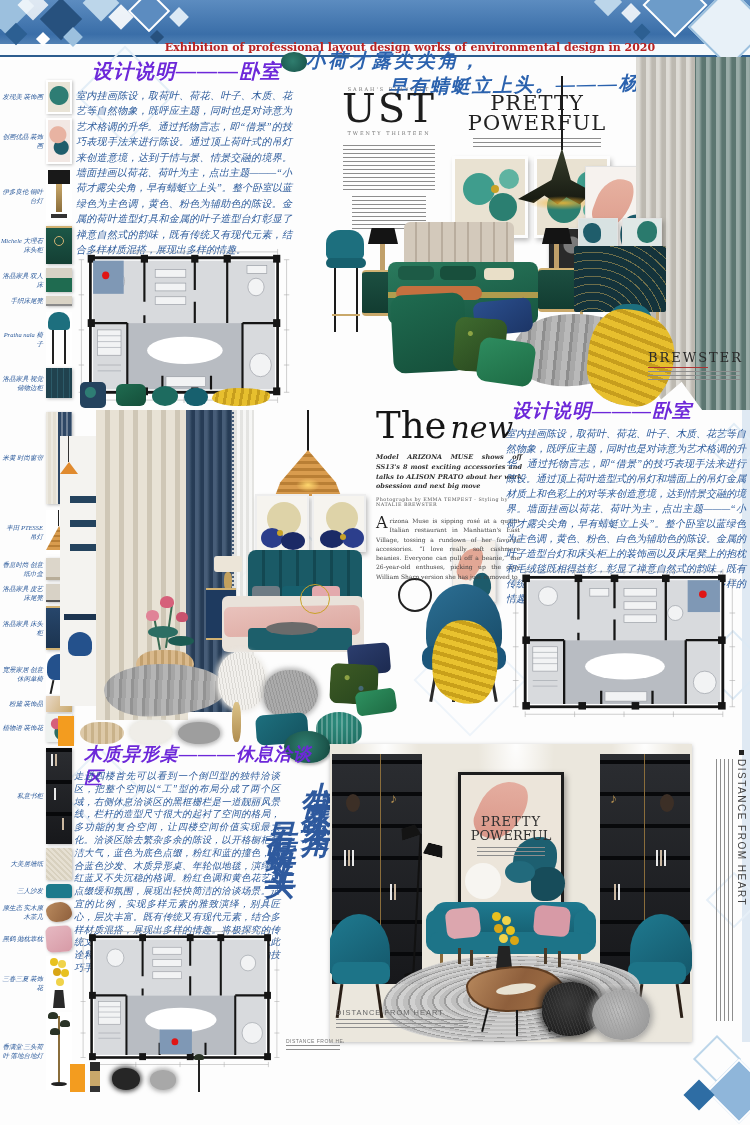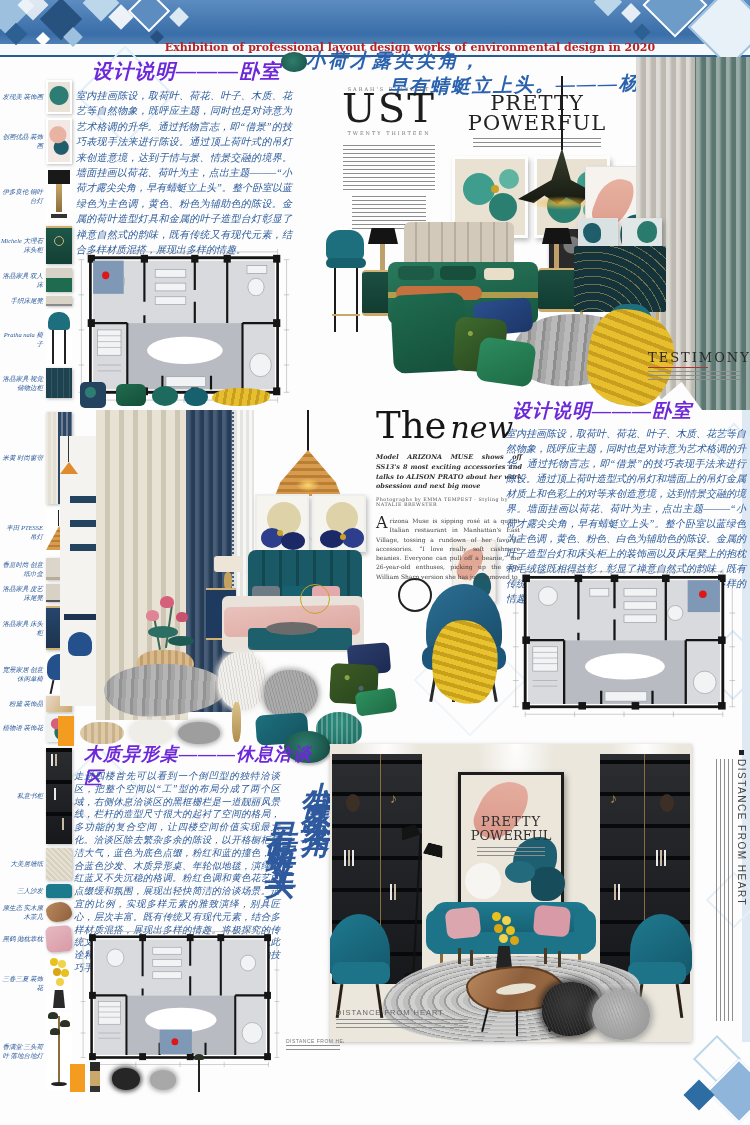--- a/index.html
+++ b/index.html
@@ -148,21 +148,21 @@
 
   <div class="frame" style="left:585px;top:166px;width:72px;height:98px;background:#f6f2ee">
     <div class="abs" style="left:10px;top:10px;width:34px;height:52px;background:linear-gradient(160deg,#e8b3a2,#dd9d8d);border-radius:70% 30% 60% 40%/60% 40% 70% 30%;transform:rotate(20deg)"></div>
     <div class="abs" style="left:34px;top:48px;width:30px;height:40px;background:#1d5b6b;border-radius:60% 40% 55% 45%;transform:rotate(-12deg)"></div>
   </div>
   <div class="frame" style="left:548px;top:228px;width:48px;height:42px;background:radial-gradient(circle at 50% 40%,#7a7a7a 0 8px,#2a2a2a 9px)"></div>
 
   <div class="abs" style="left:636px;top:57px;width:114px;height:353px;background:repeating-linear-gradient(90deg,rgba(255,255,255,.35) 0 3px,rgba(0,0,0,.08) 6px 10px),linear-gradient(90deg,#cdc9c0 0 52%,#64807a 52% 100%);clip-path:polygon(0 0,100% 0,100% 100%,58% 100%,40% 92%,22% 97%,0 86%)"></div>
 
   <div class="abs" style="left:648px;top:350px;width:98px;z-index:3">
-    <div class="serif" style="font-size:13px;letter-spacing:2px;color:#2a2a2a">TESTIMONY</div>
+    <div class="serif" style="font-size:13px;letter-spacing:2px;color:#2a2a2a">BREWSTER</div>
     <div style="width:60px;height:1px;background:#a33;margin-top:2px"></div>
     <div class="micro" style="width:92px;height:10px;margin-top:3px"></div>
   </div>
 
   <div class="abs" style="left:326px;top:222px;width:340px;height:192px">
     <div class="abs" style="left:0;top:8px;width:38px;height:30px;background:#1d6f7e;border-radius:14px 14px 6px 6px"></div>
     <div class="abs" style="left:0;top:36px;width:40px;height:10px;background:#17606e;border-radius:5px"></div>
     <div class="abs" style="left:8px;top:46px;width:2px;height:64px;background:#1a1a1a"></div>
     <div class="abs" style="left:30px;top:46px;width:2px;height:64px;background:#1a1a1a"></div>
     <div class="abs" style="left:6px;top:92px;width:28px;height:2px;background:#c9a86a"></div>

